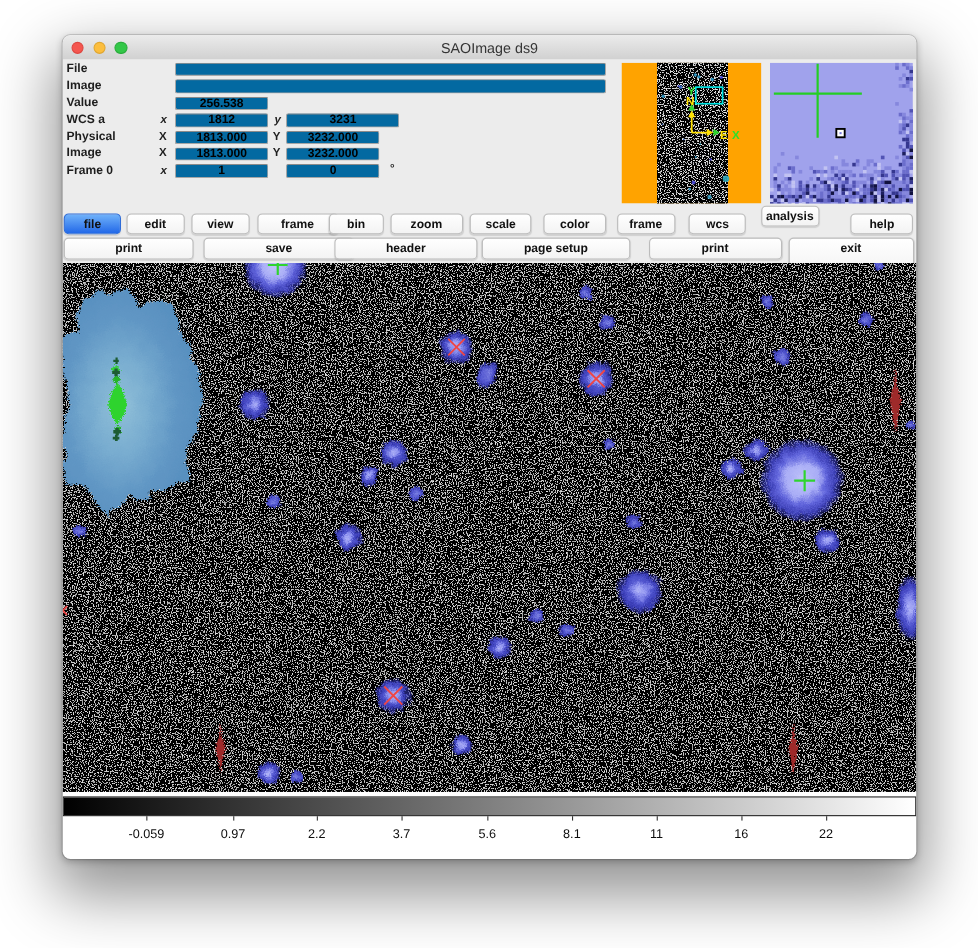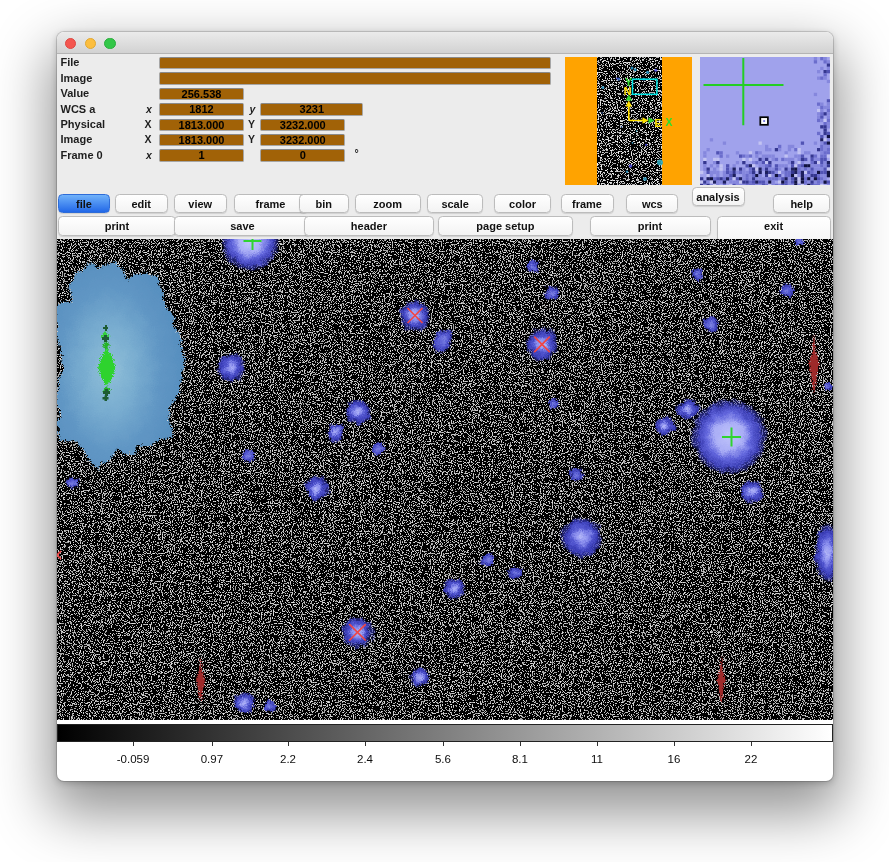--- a/index.html
+++ b/index.html
@@ -10,36 +10,37 @@
 #winin { position:absolute; inset:0; border-radius:7px; overflow:hidden; }
 #tbar { position:absolute; left:0; top:0; width:776px; height:22px;
   background:linear-gradient(#ebebeb,#d2d2d2); border-bottom:1px solid #b4b4b4;
   border-radius:7px 7px 0 0; }
 #title { position:absolute; width:100%; text-align:center; top:4px; font-size:13px;
   color:#353535; }
 .tl { position:absolute; top:6.2px; width:11.8px; height:11.8px; border-radius:50%; }
 #chrome { position:absolute; left:0; top:22px; width:776px; height:185.5px; background:#ececec; }
 .lbl { position:absolute; font-size:11px; font-weight:bold; color:#1e1e1e; white-space:nowrap; }
 .xy { position:absolute; font-size:10.5px; font-weight:bold; color:#1e1e1e; }
-.fld { position:absolute; background:#a16207; border:1px solid #a6a6a6; border-top-color:#8a8a8a;
+.fld { position:absolute; background:#0369a1; border:1px solid #a6a6a6; border-top-color:#8a8a8a;
   border-radius:2px; text-align:center; font-size:11px; font-weight:bold; color:#000; }
 .btn { position:absolute; background:linear-gradient(#ffffff,#f3f3f3); border:1px solid #bcbcbc;
   border-radius:4.5px; text-align:center; font-size:11px; font-weight:bold; color:#111;
   box-shadow:0 1px 1px rgba(0,0,0,0.12); }
 .btn.sel { background:linear-gradient(#70b2fa,#2268e8); border-color:#2e6cd8; }
 #pan, #mag { position:absolute; top:25.5px; }
 .cbl { position:absolute; text-align:center; font-size:11.5px; color:#0d0d0d; }
 </style></head><body>
 <div id="win">
 <div id="winin">
 <div id="chrome"></div>
 <div id="tbar">
   <div class="tl" style="left:7.5px;background:#f4564f;border:0.5px solid #dd4741"></div>
   <div class="tl" style="left:27.6px;background:#fcbe3e;border:0.5px solid #e0a731"></div>
   <div class="tl" style="left:47.2px;background:#33c748;border:0.5px solid #2aad3c"></div>
+  <div id="title">SAOImage ds9</div>
 </div>
 <div id="info" style="position:absolute;left:0;top:22px">
         <div class="lbl" style="left:3.5px;top:2.9px">File</div>
         <div class="lbl" style="left:3.5px;top:18.3px">Image</div>
         <div class="lbl" style="left:3.5px;top:33.7px">Value</div>
         <div class="lbl" style="left:3.5px;top:49.1px">WCS a</div>
         <div class="lbl" style="left:3.5px;top:64.5px">Physical</div>
         <div class="lbl" style="left:3.5px;top:79.9px">Image</div>
         <div class="lbl" style="left:3.5px;top:95.3px">Frame 0</div>
         <div class="fld" style="left:102px;top:3.4px;width:392px;height:12.5px;line-height:11.5px"></div>
@@ -522,21 +523,21 @@
       <div class="btn" style="left:176.5px;top:162px;width:74px;height:19px;line-height:18px">frame</div>
       <div class="btn" style="left:241.5px;top:162px;width:50.5px;height:19px;line-height:18px">bin</div>
       <div class="btn" style="left:297.5px;top:162px;width:66.3px;height:19px;line-height:18px">zoom</div>
       <div class="btn" style="left:370px;top:162px;width:56.3px;height:19px;line-height:18px">scale</div>
       <div class="btn" style="left:437px;top:162px;width:57px;height:19px;line-height:18px">color</div>
       <div class="btn" style="left:503.5px;top:162px;width:53px;height:19px;line-height:18px">frame</div>
       <div class="btn" style="left:569.3px;top:162px;width:52px;height:19px;line-height:18px">wcs</div>
       <div class="btn" style="left:634.5px;top:155px;width:53px;height:19px;line-height:18px">analysis</div>
       <div class="btn" style="left:715.9px;top:162px;width:57.6px;height:19px;line-height:18px">help</div>
       <div class="btn" style="left:1px;top:184.5px;width:118px;height:20px;line-height:19px">print</div>
-      <div class="btn" style="left:117px;top:184.5px;width:137px;height:20px;line-height:19px">save</div>
+      <div class="btn" style="left:128px;top:184.5px;width:137px;height:20px;line-height:19px">save</div>
       <div class="btn" style="left:247.2px;top:184.5px;width:129.4px;height:20px;line-height:19px">header</div>
       <div class="btn" style="left:380.9px;top:184.5px;width:135px;height:20px;line-height:19px">page setup</div>
       <div class="btn" style="left:532.5px;top:184.5px;width:121px;height:20px;line-height:19px">print</div>
       <div class="btn" style="left:659.6px;top:184.5px;width:114px;height:32px;line-height:19px">exit</div>
 
 <svg id="img" style="position:absolute;left:0;top:207.5px" width="776" height="480.5" viewBox="0 0 776 480.5">
 <defs>
 <filter id="nzi" x="0" y="0" width="100%" height="100%">
   <feTurbulence type="fractalNoise" baseFrequency="0.9" numOctaves="2" seed="3"></feTurbulence>
   <feColorMatrix type="matrix" values="1 0 0 0 0 1 0 0 0 0 1 0 0 0 0 0 0 0 0 1"></feColorMatrix>
@@ -658,21 +659,21 @@
 
 <div id="cbar" style="position:absolute;left:0;top:692.9px;width:776px;height:17.5px;
   background:linear-gradient(to right,#000,#fff);border:1px solid #222"></div>
 <div style="position:absolute;left:76.1px;top:710.4px;width:1.2px;height:4.6px;background:#333"></div>
       <div class="cbl" style="left:46.1px;top:721px;width:60px">-0.059</div>
       <div style="position:absolute;left:154.9px;top:710.4px;width:1.2px;height:4.6px;background:#333"></div>
       <div class="cbl" style="left:124.9px;top:721px;width:60px">0.97</div>
       <div style="position:absolute;left:231.0px;top:710.4px;width:1.2px;height:4.6px;background:#333"></div>
       <div class="cbl" style="left:201.0px;top:721px;width:60px">2.2</div>
       <div style="position:absolute;left:308.0px;top:710.4px;width:1.2px;height:4.6px;background:#333"></div>
-      <div class="cbl" style="left:278.0px;top:721px;width:60px">2.4</div>
+      <div class="cbl" style="left:278.0px;top:721px;width:60px">3.7</div>
       <div style="position:absolute;left:385.9px;top:710.4px;width:1.2px;height:4.6px;background:#333"></div>
       <div class="cbl" style="left:355.9px;top:721px;width:60px">5.6</div>
       <div style="position:absolute;left:462.9px;top:710.4px;width:1.2px;height:4.6px;background:#333"></div>
       <div class="cbl" style="left:432.9px;top:721px;width:60px">8.1</div>
       <div style="position:absolute;left:539.9px;top:710.4px;width:1.2px;height:4.6px;background:#333"></div>
       <div class="cbl" style="left:509.9px;top:721px;width:60px">11</div>
       <div style="position:absolute;left:616.9px;top:710.4px;width:1.2px;height:4.6px;background:#333"></div>
       <div class="cbl" style="left:586.9px;top:721px;width:60px">16</div>
       <div style="position:absolute;left:693.9px;top:710.4px;width:1.2px;height:4.6px;background:#333"></div>
       <div class="cbl" style="left:663.9px;top:721px;width:60px">22</div>

